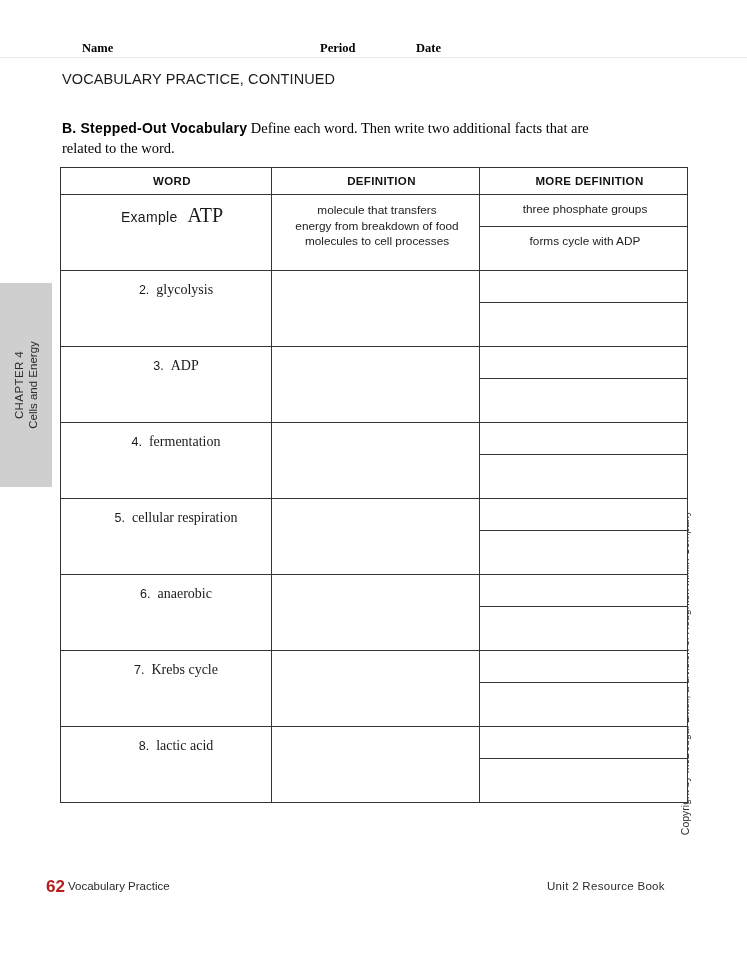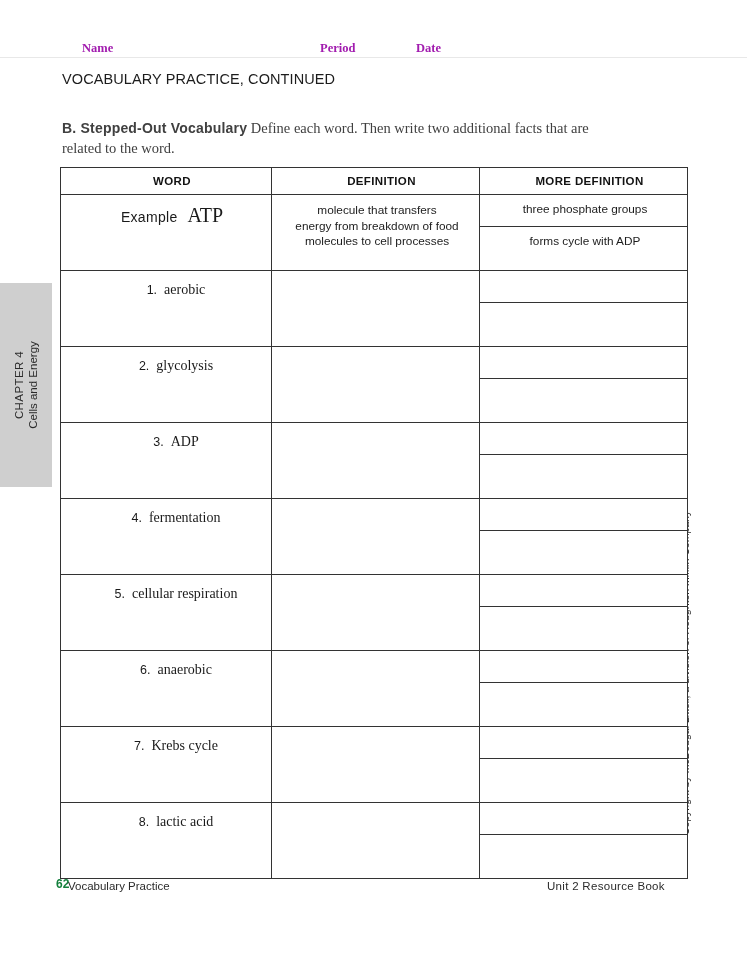--- a/index.html
+++ b/index.html
@@ -27,21 +27,21 @@
   }
   #name-period-date {
     position: absolute;
     left: 0;
     top: 41px;
     width: 747px;
     height: 18px;
     font-family: "Liberation Serif", serif;
     font-weight: bold;
     font-size: 12.5px;
-    color: #a21caf;
+    color: #000000;
   }
   #name-period-date .lbl {
     position: absolute;
     top: 0;
     white-space: nowrap;
   }
   .lbl-name   { left: 82px;  }
   .lbl-period { left: 320px; text-align: center; }
   .lbl-date   { left: 416px; }
 
@@ -57,21 +57,21 @@
 
   
   #instructions {
     position: absolute;
     left: 62px;
     top: 118px;
     width: 530px;
     font-family: "Liberation Serif", serif;
     font-size: 14.5px;
     line-height: 20px;
-    color: #404040;
+    color: #000000;
   }
   #instructions .part-label {
     font-family: "Liberation Sans", sans-serif;
     font-weight: bold;
     font-size: 14px;
     letter-spacing: 0.2px;
   }
   #instructions .part-body {
     font-family: "Liberation Serif", serif;
   }
@@ -210,25 +210,25 @@
   
   #footer {
     position: absolute;
     left: 0;
     top: 877px;
     width: 747px;
     height: 20px;
   }
   #footer .page-num {
     position: absolute;
-    left: 56px;
+    left: 46px;
     top: 0;
-    font-size: 12px;
+    font-size: 17px;
     font-weight: bold;
-    color: #15803d;
+    color: #b91c1c;
   }
   #footer .footer-left-label {
     position: absolute;
     left: 68px;
     top: 3px;
     font-size: 11.5px;
     color: #2b2b2b;
   }
   #footer .footer-right-label {
     position: absolute;
@@ -286,30 +286,20 @@
         <span class="ln">molecule that transfers</span>
         <span class="ln">energy from breakdown of food</span>
         <span class="ln">molecules to cell processes</span>
       </td>
       <td class="more-split">
         <div class="sub sub-top">three phosphate groups</div>
         <div class="sub sub-bottom">forms cycle with ADP</div>
       </td>
     </tr>
 
-    <tr>
-      <td class="num-word">
-        <span class="idx">1.</span><span class="term">aerobic</span>
-      </td>
-      <td class="answer-cell"></td>
-      <td class="more-split">
-        <div class="sub sub-top"></div>
-        <div class="sub sub-bottom"></div>
-      </td>
-    </tr>
 
     <tr>
       <td class="num-word">
         <span class="idx">2.</span><span class="term">glycolysis</span>
       </td>
       <td class="answer-cell"></td>
       <td class="more-split">
         <div class="sub sub-top"></div>
         <div class="sub sub-bottom"></div>
       </td>

